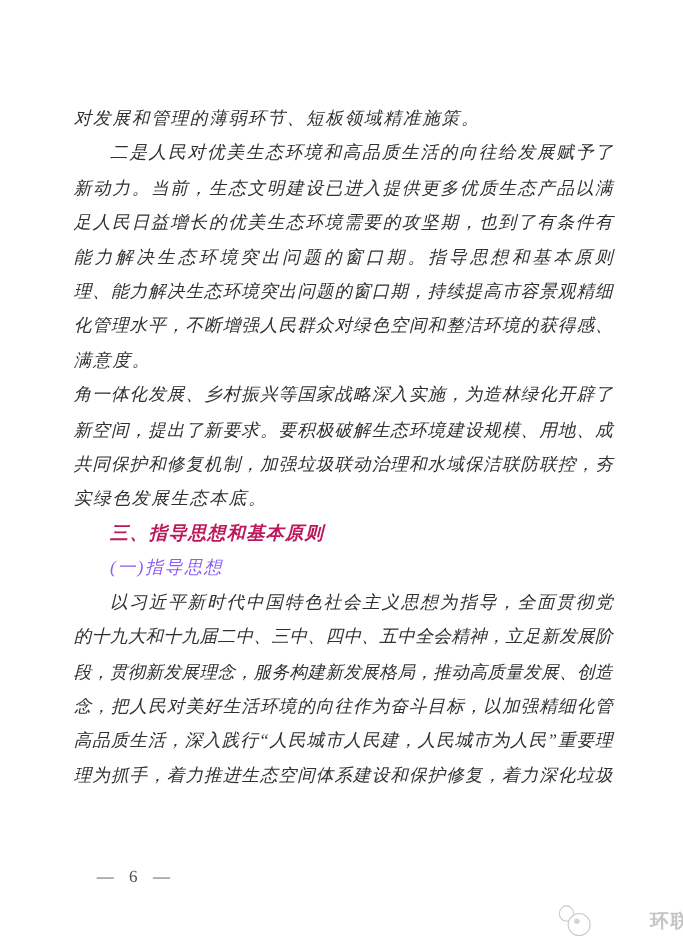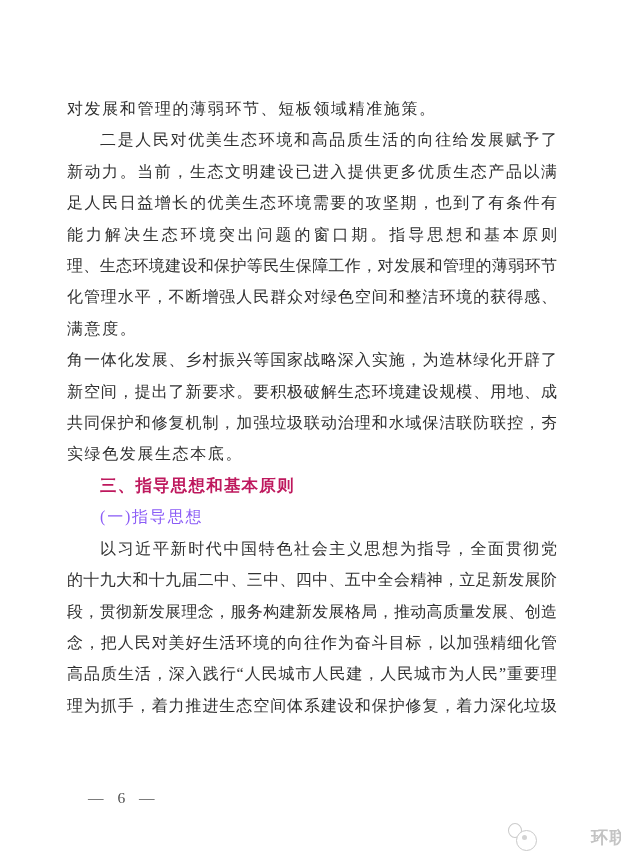--- a/index.html
+++ b/index.html
@@ -20,20 +20,21 @@
     left: 67px; top: 93px;
     width: 490px;
   }
   .line {
     height: 31.42px;
     line-height: 31.42px;
     font-size: 16px;
     color: #303030;
     letter-spacing: 1.6px;
     overflow: visible;
+    font-style: italic;
   }
   .line.fill {
     letter-spacing: 0;
     text-align: justify;
     text-align-last: justify;
   }
   .line.indent { text-indent: 33px; }
   .line.heading-hei {
     font-family: "Liberation Sans", sans-serif;
     font-weight: 700;
@@ -97,21 +98,21 @@
 
 <div class="page">
 
   <div class="text-block">
 
   <div class="line">对发展和管理的薄弱环节、短板领域精准施策。</div>
       <div class="line indent fill">二是人民对优美生态环境和高品质生活的向往给发展赋予了</div>
       <div class="line fill">新动力。当前，生态文明建设已进入提供更多优质生态产品以满</div>
       <div class="line fill">足人民日益增长的优美生态环境需要的攻坚期，也到了有条件有</div>
       <div class="line fill">能力解决生态环境突出问题的窗口期。指导思想和基本原则</div>
-      <div class="line fill">理、生态环境建设和保护等民生保障工作，对发展和管理的薄弱环节</div>
+      <div class="line fill">理、能力解决生态环境突出问题的窗口期，持续提高市容景观精细</div>
       <div class="line fill">化管理水平，不断增强人民群众对绿色空间和整洁环境的获得感、</div>
       <div class="line">满意度。</div>
       <div class="line fill">角一体化发展、乡村振兴等国家战略深入实施，为造林绿化开辟了</div>
       <div class="line fill">新空间，提出了新要求。要积极破解生态环境建设规模、用地、成</div>
       <div class="line fill">共同保护和修复机制，加强垃圾联动治理和水域保洁联防联控，夯</div>
       <div class="line">实绿色发展生态本底。</div>
       <div class="line indent heading-hei">三、指导思想和基本原则</div>
       <div class="line indent heading-kai">(一)指导思想</div>
       <div class="line indent fill">以习近平新时代中国特色社会主义思想为指导，全面贯彻党</div>
       <div class="line fill">的十九大和十九届二中、三中、四中、五中全会精神，立足新发展阶</div>

